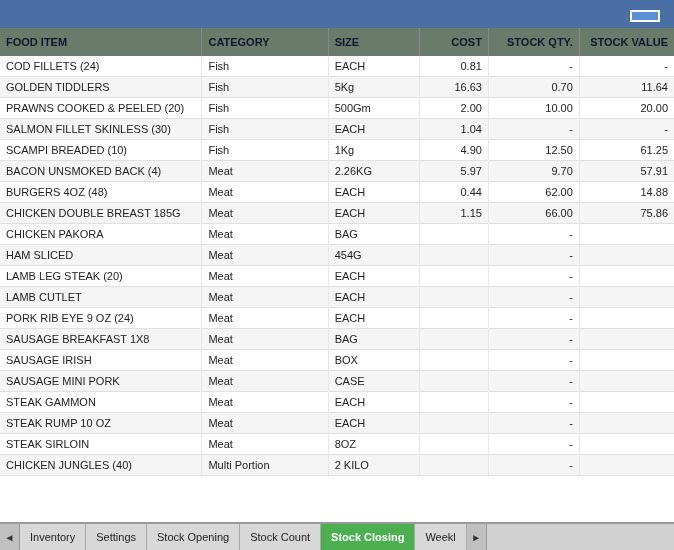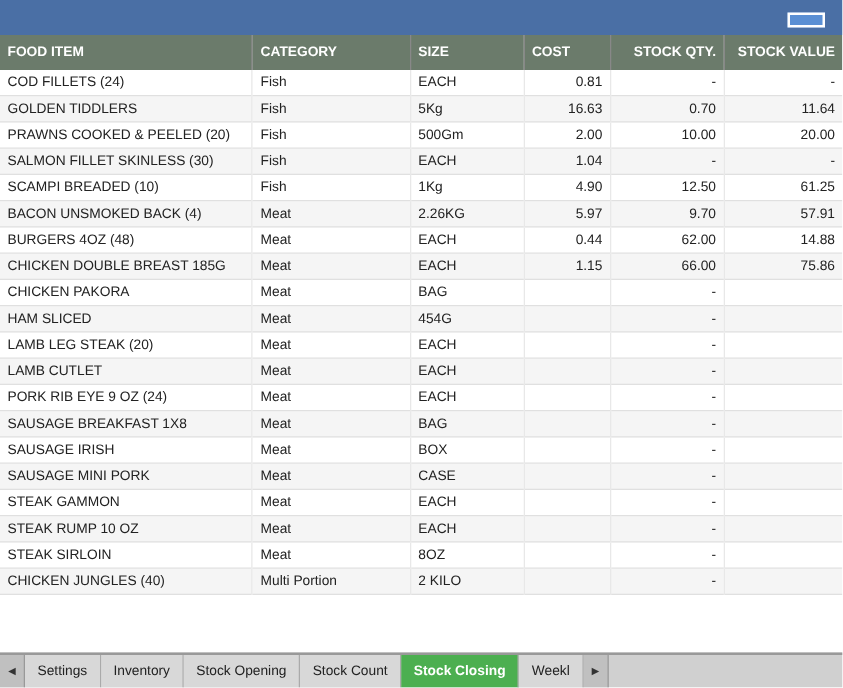--- a/index.html
+++ b/index.html
@@ -78,21 +78,21 @@
       background: #fff;
     }
 
     table {
       width: 100%;
       border-collapse: collapse;
     }
 
     thead tr {
       background: #6b7b6b;
-      color: #ffffff;
+      color: #0f172a;
     }
 
     thead th {
       padding: 8px 6px;
       text-align: left;
       font-size: 11px;
       font-weight: bold;
       text-transform: uppercase;
       border-right: 1px solid #888;
       vertical-align: middle;
@@ -118,21 +118,21 @@
       font-size: 11px;
       color: #222;
       border-right: 1px solid #e8e8e8;
     }
 
     tbody td:last-child { border-right: none; }
 
     .col-food { width: 160px; }
     .col-cat  { width: 100px; }
     .col-size { width: 72px; }
-    .col-cost { width: 55px; text-align: left; }
+    .col-cost { width: 55px; text-align: right; }
     .col-stock-qty { width: 72px; text-align: right; }
     .col-stock-val { width: 75px; text-align: right; }
 
     td.right { text-align: right; }
 
     
     .tabs {
       display: flex;
       background: #d0d0d0;
       border-top: 2px solid #999;
@@ -365,20 +365,20 @@
           <td class="col-cost right"></td>
           <td class="col-stock-qty right">-</td>
           <td class="col-stock-val right"></td>
         </tr>
       </tbody>
   </table>
 </div>
 
 <div class="tabs">
   <div class="tab-arrow">◄</div>
+  <div class="tab">Inventory</div>
   <div class="tab">Settings</div>
-  <div class="tab">Inventory</div>
   <div class="tab">Stock Opening</div>
   <div class="tab">Stock Count</div>
   <div class="tab active">Stock Closing</div>
   <div class="tab">Weekl</div>
   <div class="tab-arrow">►</div>
 </div>
 
 </body></html>

